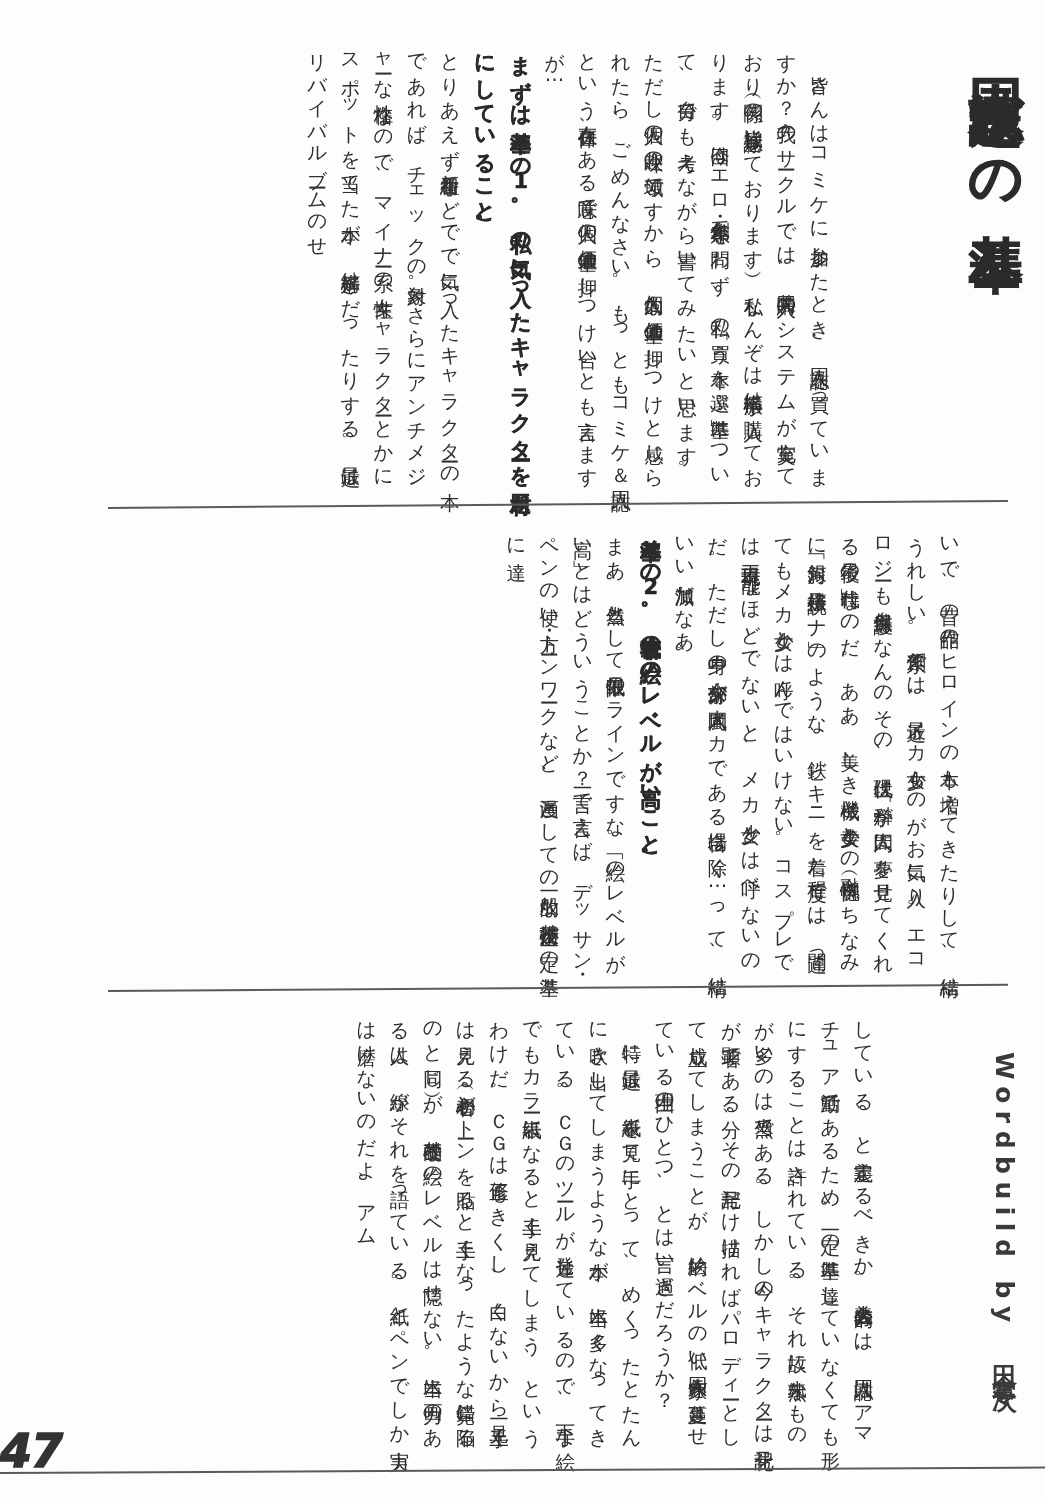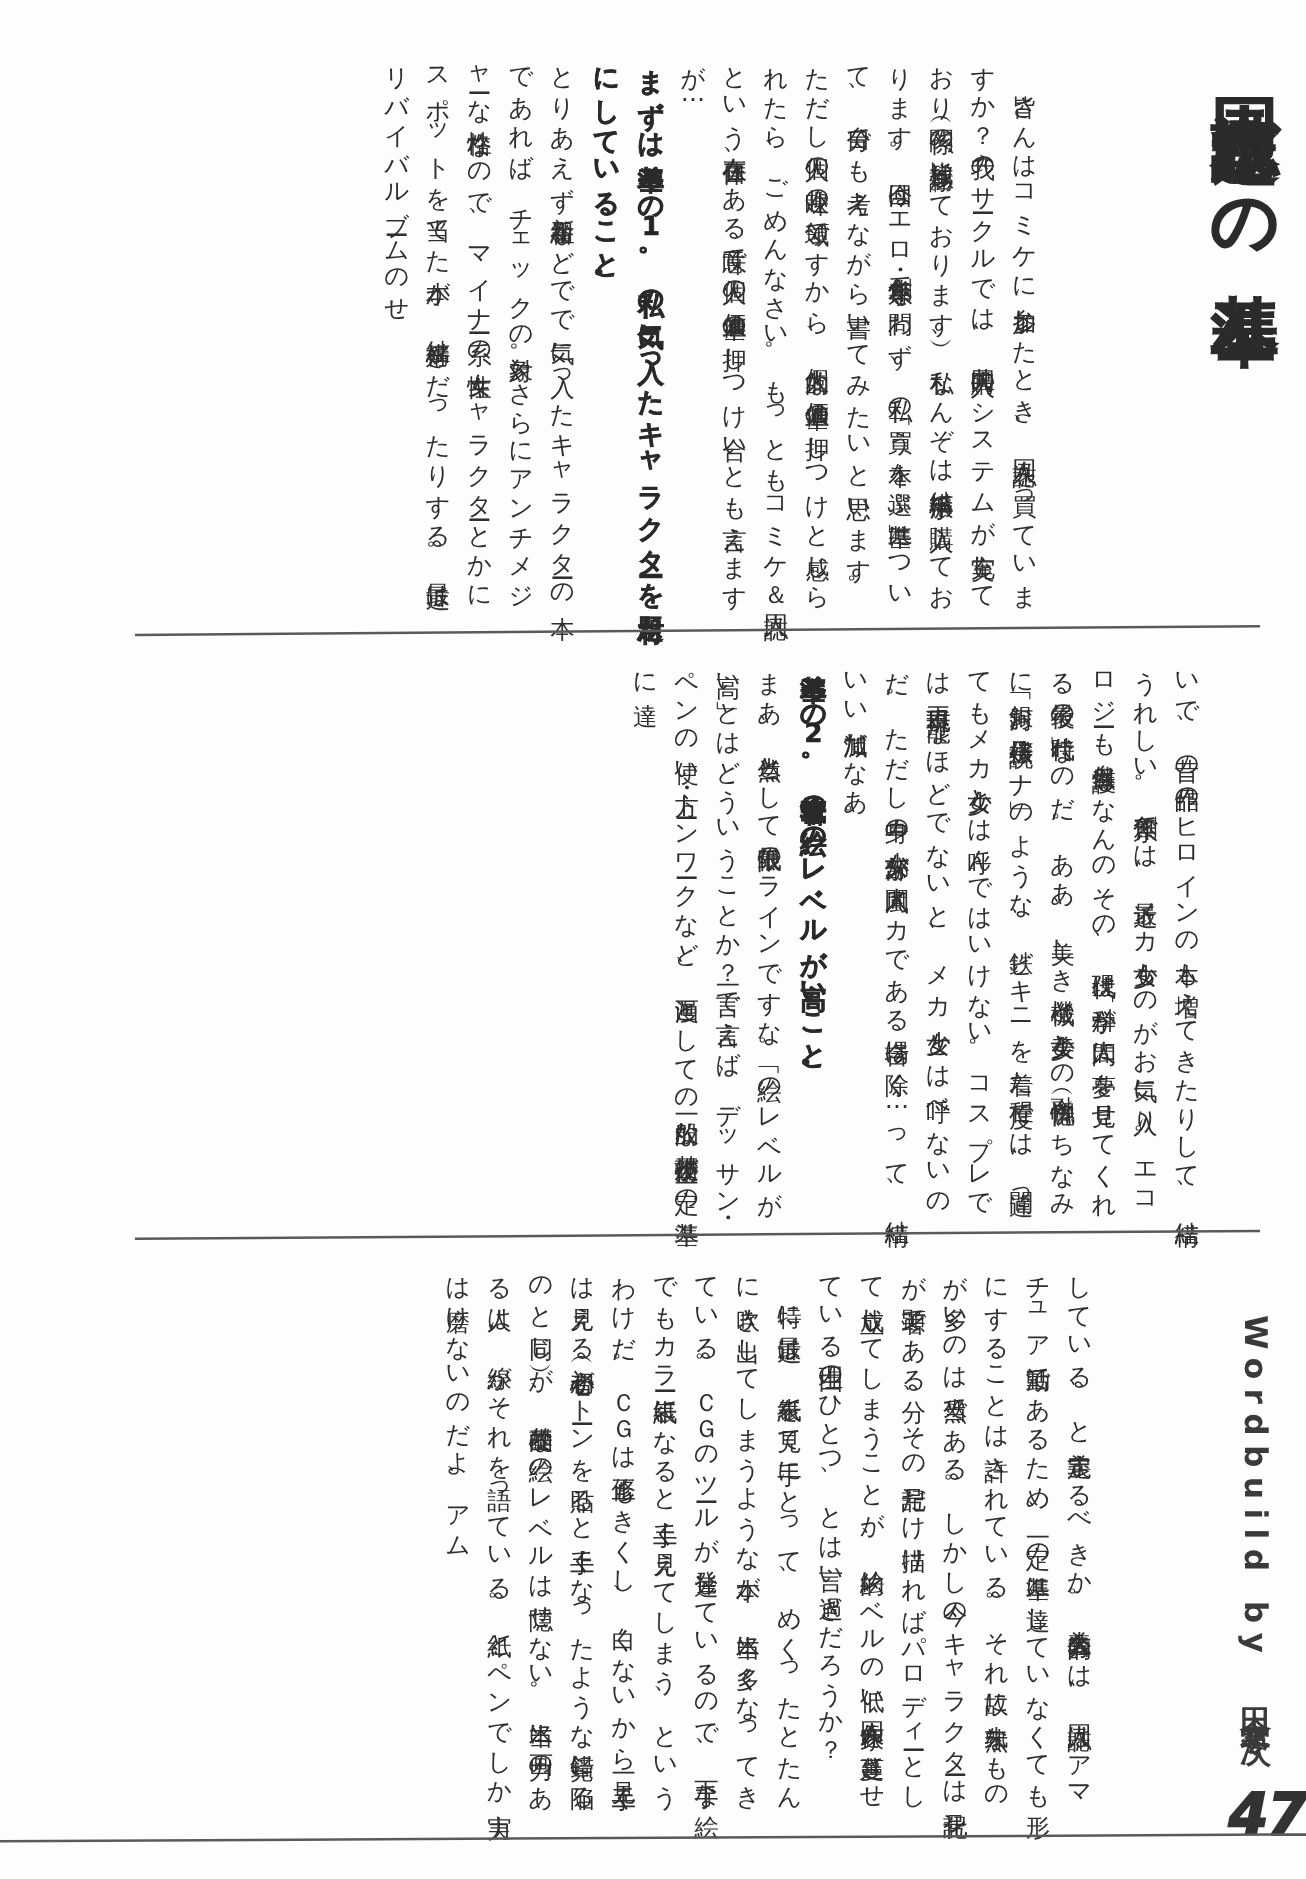--- a/index.html
+++ b/index.html
@@ -120,21 +120,21 @@
   #rule1 { top: 507px;  transform: rotate(-0.45deg); }
   #rule2 { top: 990px;  transform: rotate(-0.40deg); }
   #rule3 { top: 1472px; left: 0px; width: 1045px; transform: rotate(-0.30deg); }
 
   
   #page-number {
     position: absolute;
     top: 1424px;
     left: 0;
     width: 1045px;
-    text-align: right;
+    text-align: left;
     font-family: "DejaVu Sans", "Liberation Sans", sans-serif;
     font-weight: bold;
     font-style: italic;
     font-size: 46px;
     letter-spacing: -0.02em;
     color: #333333;
     -webkit-text-stroke: 1.6px #333333;
   }
 </style>
 </head>

